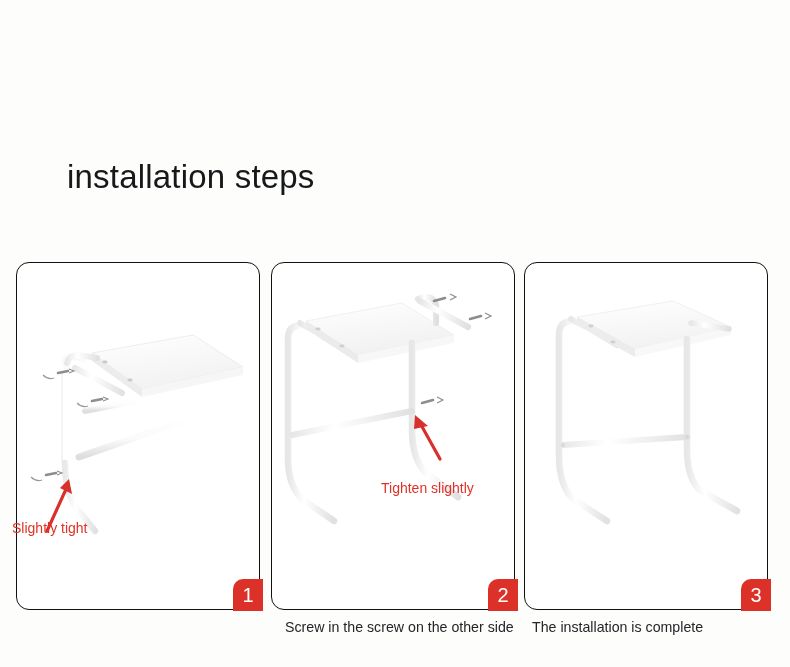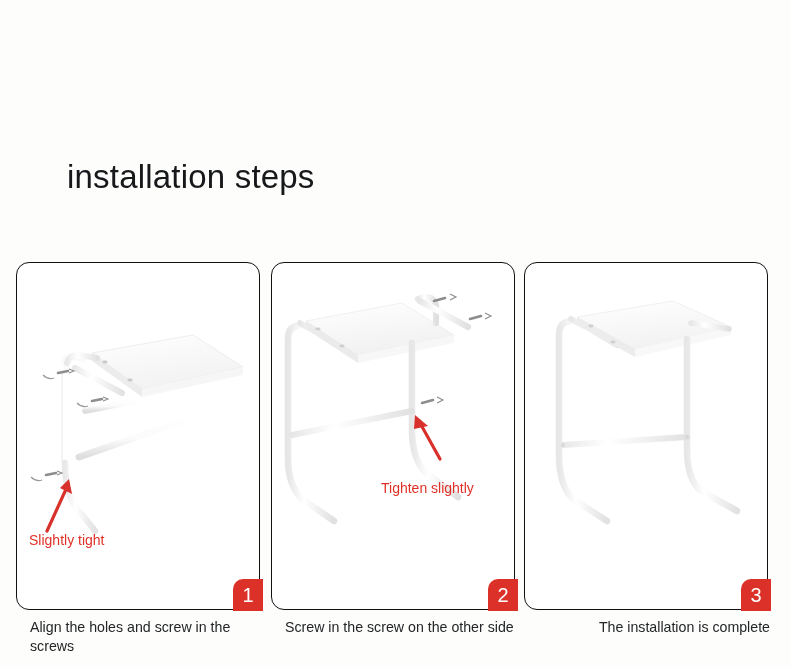--- a/index.html
+++ b/index.html
@@ -79,33 +79,33 @@
   .step-caption {
     position: absolute;
     left: 14px;
     top: 356px;
     width: 232px;
     font-size: 14.2px;
     color: #232527;
     line-height: 1.32;
   }
   .step-caption.center {
-    text-align: right;
+    text-align: left;
     left: 8px;
     width: 238px;
   }
   .anno {
     position: absolute;
     color: #e03127;
     font-size: 14px;
     white-space: nowrap;
     font-weight: 400;
     z-index: 4;
   }
-  .anno-1 { left: -4px; top: 270px; margin-left: 17px; }
+  .anno-1 { left: -4px; top: 258px; }
   .anno-2 { left: 110px; top: 218px; }
 
   svg { display: block; }
 </style>
 </head>
 <body>
 
 <div class="page-title">installation steps</div>
 
 <div class="steps-row">
@@ -180,21 +180,20 @@
 
           <g>
             <path d="M30,268 L50,224" stroke="#d8302a" stroke-width="3.2" fill="none" stroke-linecap="round"></path>
             <polygon points="52,216 55,231 43,225" fill="#d8302a"></polygon>
           </g>
         </svg>
       </div>
       <div class="badge">1</div>
     </div>
     <div class="anno anno-1">Slightly tight</div>
-    <div class="step-caption">Align the holes and screw in the screws</div>
   </div>
 
   <div class="step step-2">
     <div class="step-card">
       <div class="card-clip">
         <svg width="244" height="348" viewBox="0 0 244 348">
           <defs>
             <linearGradient id="topB" x1="0" y1="0" x2="0.35" y2="1">
               <stop offset="0" stop-color="#ffffff"></stop>
               <stop offset="1" stop-color="#f1f1f1"></stop>

